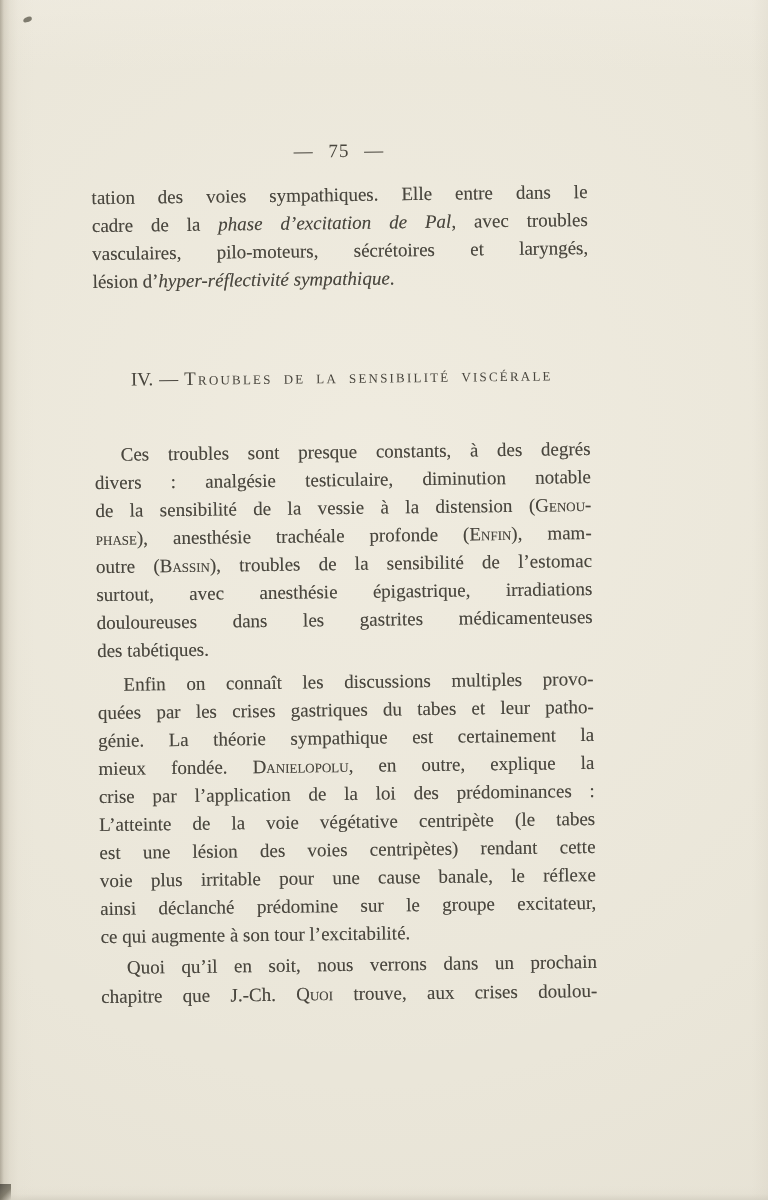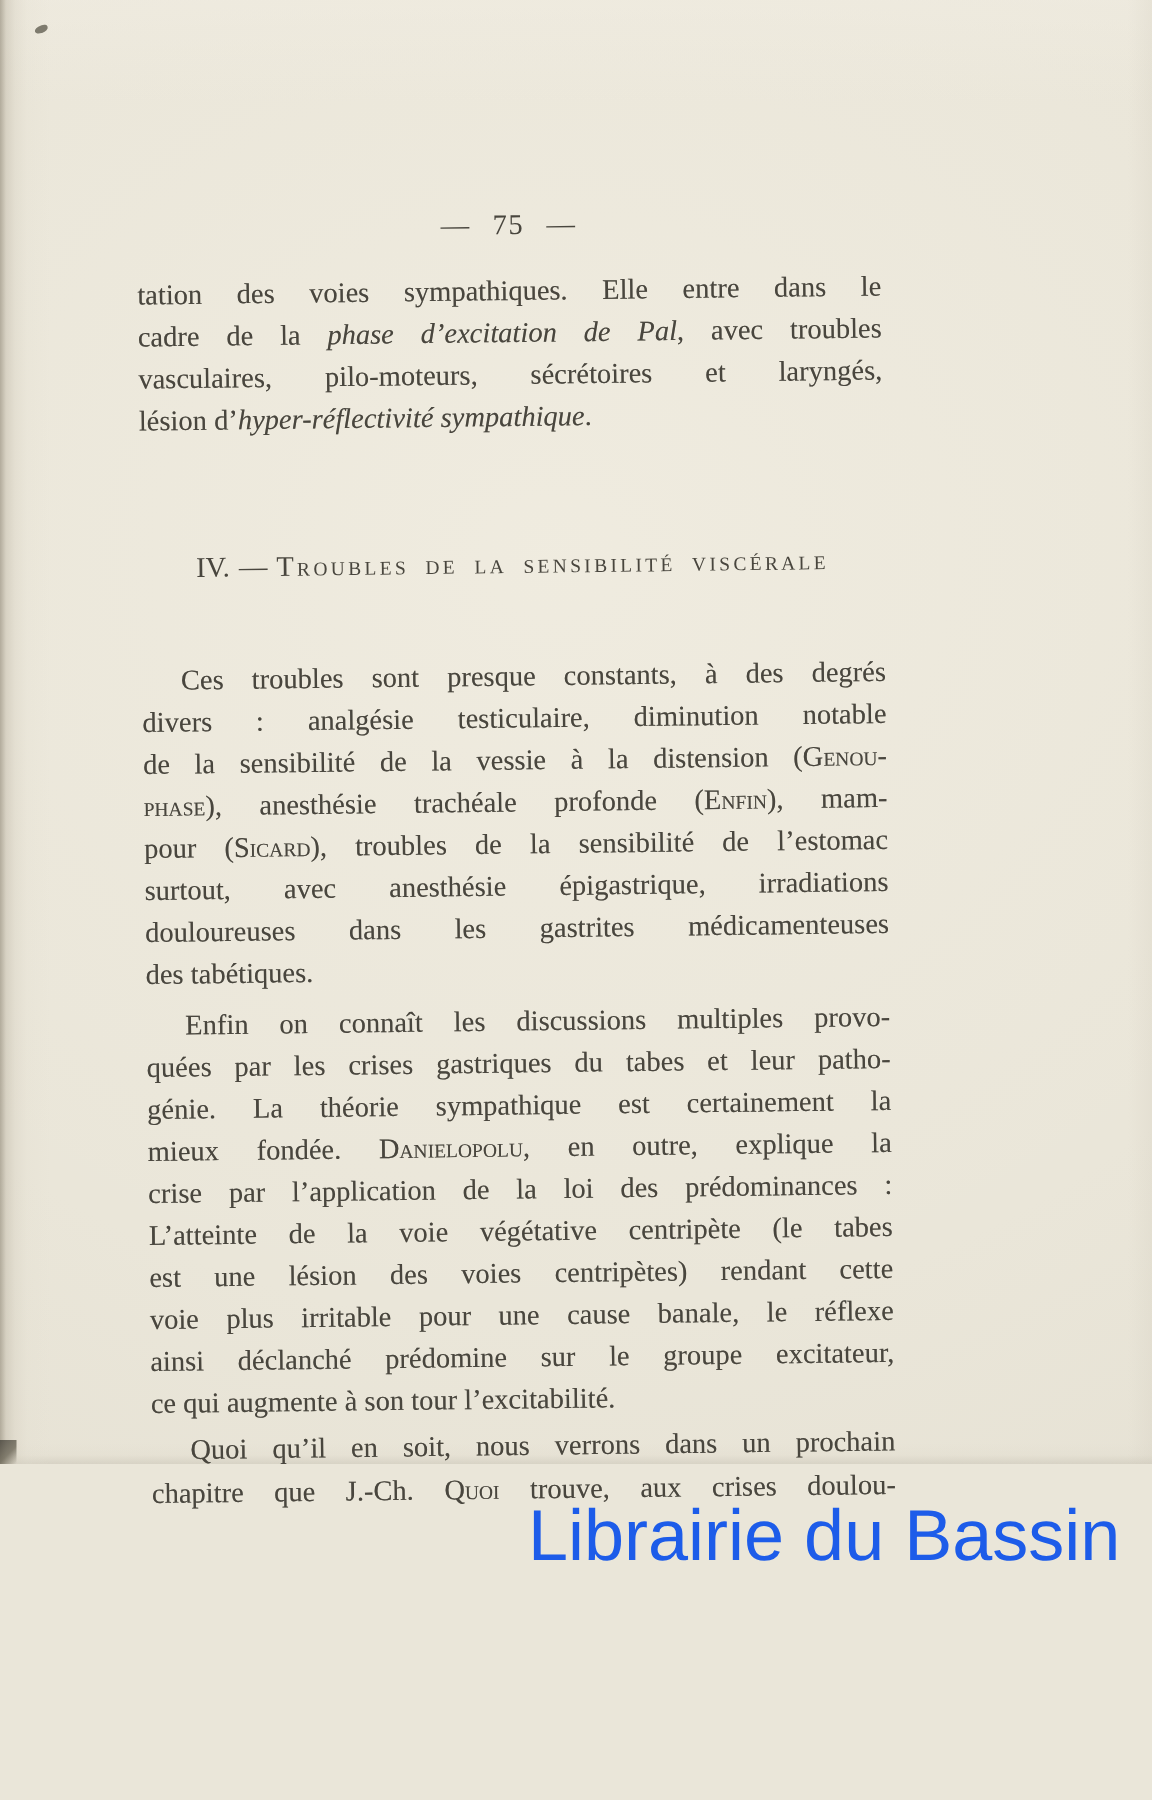--- a/index.html
+++ b/index.html
@@ -2,21 +2,21 @@
 <html lang="fr" style="--paper: #eae6d9; --ink: #49463e; --blue: #1d5ce9;"><head>
 <meta charset="utf-8">
 <style>
   html, body { margin: 0; padding: 0; }
   body {
     width: 768px; height: 1200px; overflow: hidden;
     background: #eae6d9;
     font-family: "Liberation Serif", "DejaVu Serif", serif;
   }
   .scan {
-    position: relative; width: 768px; height: 976px;
+    position: relative; width: 768px; height: 1200px;
     background-color: var(--paper, #eae6d9);
     background-image:
       linear-gradient(90deg, rgba(168,161,145,0.85) 0px, rgba(198,191,175,0.55) 4px, rgba(214,208,193,0.38) 10px, rgba(226,221,207,0.20) 18px, rgba(234,230,217,0) 34px),
       linear-gradient(270deg, rgba(208,202,188,0.22) 0px, rgba(234,230,217,0) 16px),
       linear-gradient(0deg, rgba(202,197,183,0.55) 0px, rgba(222,217,203,0.25) 6px, rgba(234,230,217,0) 14px),
       linear-gradient(180deg, rgba(242,238,228,0.45) 0px, rgba(234,230,217,0) 70px),
       radial-gradient(140% 95% at 48% 38%, rgba(246,242,231,0.45) 0%, rgba(234,230,217,0) 55%, rgba(211,205,189,0.30) 100%);
     color: var(--ink, #49463e);
   }
   
@@ -82,21 +82,21 @@
         <div class="line lastline"><span>lésion d’</span><span class="it">hyper-réflectivité sympathique</span><span>.</span></div>
       </div>
 
     <div class="heading"><span>IV.</span><span class="dash">—</span><span class="sc">Troubles de la sensibilité viscérale</span></div>
 
     <div class="para p2 indent">
         <div class="line"><span>Ces troubles sont presque constants, à des degrés</span></div>
         <div class="line"><span>divers : analgésie testiculaire, diminution notable</span></div>
         <div class="line"><span>de la sensibilité de la vessie à la distension (</span><span class="sc">Genou-</span></div>
         <div class="line"><span class="sc">phase</span><span>), anesthésie trachéale profonde (</span><span class="sc">Enfin</span><span>), mam-</span></div>
-        <div class="line"><span>pour (</span><span class="sc">Sicard</span><span>), troubles de la sensibilité de l’estomac</span></div>
+        <div class="line"><span>outre (</span><span class="sc">Bassin</span><span>), troubles de la sensibilité de l’estomac</span></div>
         <div class="line"><span>surtout, avec anesthésie épigastrique, irradiations</span></div>
         <div class="line"><span>douloureuses dans les gastrites médicamenteuses</span></div>
         <div class="line lastline"><span>des tabétiques.</span></div>
       </div>
     <div class="para p3 indent">
         <div class="line"><span>Enfin on connaît les discussions multiples provo-</span></div>
         <div class="line"><span>quées par les crises gastriques du tabes et leur patho-</span></div>
         <div class="line"><span>génie. La théorie sympathique est certainement la</span></div>
         <div class="line"><span>mieux fondée. </span><span class="sc">Danielopolu</span><span>, en outre, explique la</span></div>
         <div class="line"><span>crise par l’application de la loi des prédominances :</span></div>
@@ -105,14 +105,13 @@
         <div class="line"><span>voie plus irritable pour une cause banale, le réflexe</span></div>
         <div class="line"><span>ainsi déclanché prédomine sur le groupe excitateur,</span></div>
         <div class="line lastline"><span>ce qui augmente à son tour l’excitabilité.</span></div>
       </div>
     <div class="para p4 indent">
         <div class="line"><span>Quoi qu’il en soit, nous verrons dans un prochain</span></div>
         <div class="line"><span>chapitre que J.-Ch. </span><span class="sc">Quoi</span><span> trouve, aux crises doulou-</span></div>
       </div>
   </div>
 
-  <div class="watermark">Librairie du Bassin</div>
 </div>
 
 </body></html>

